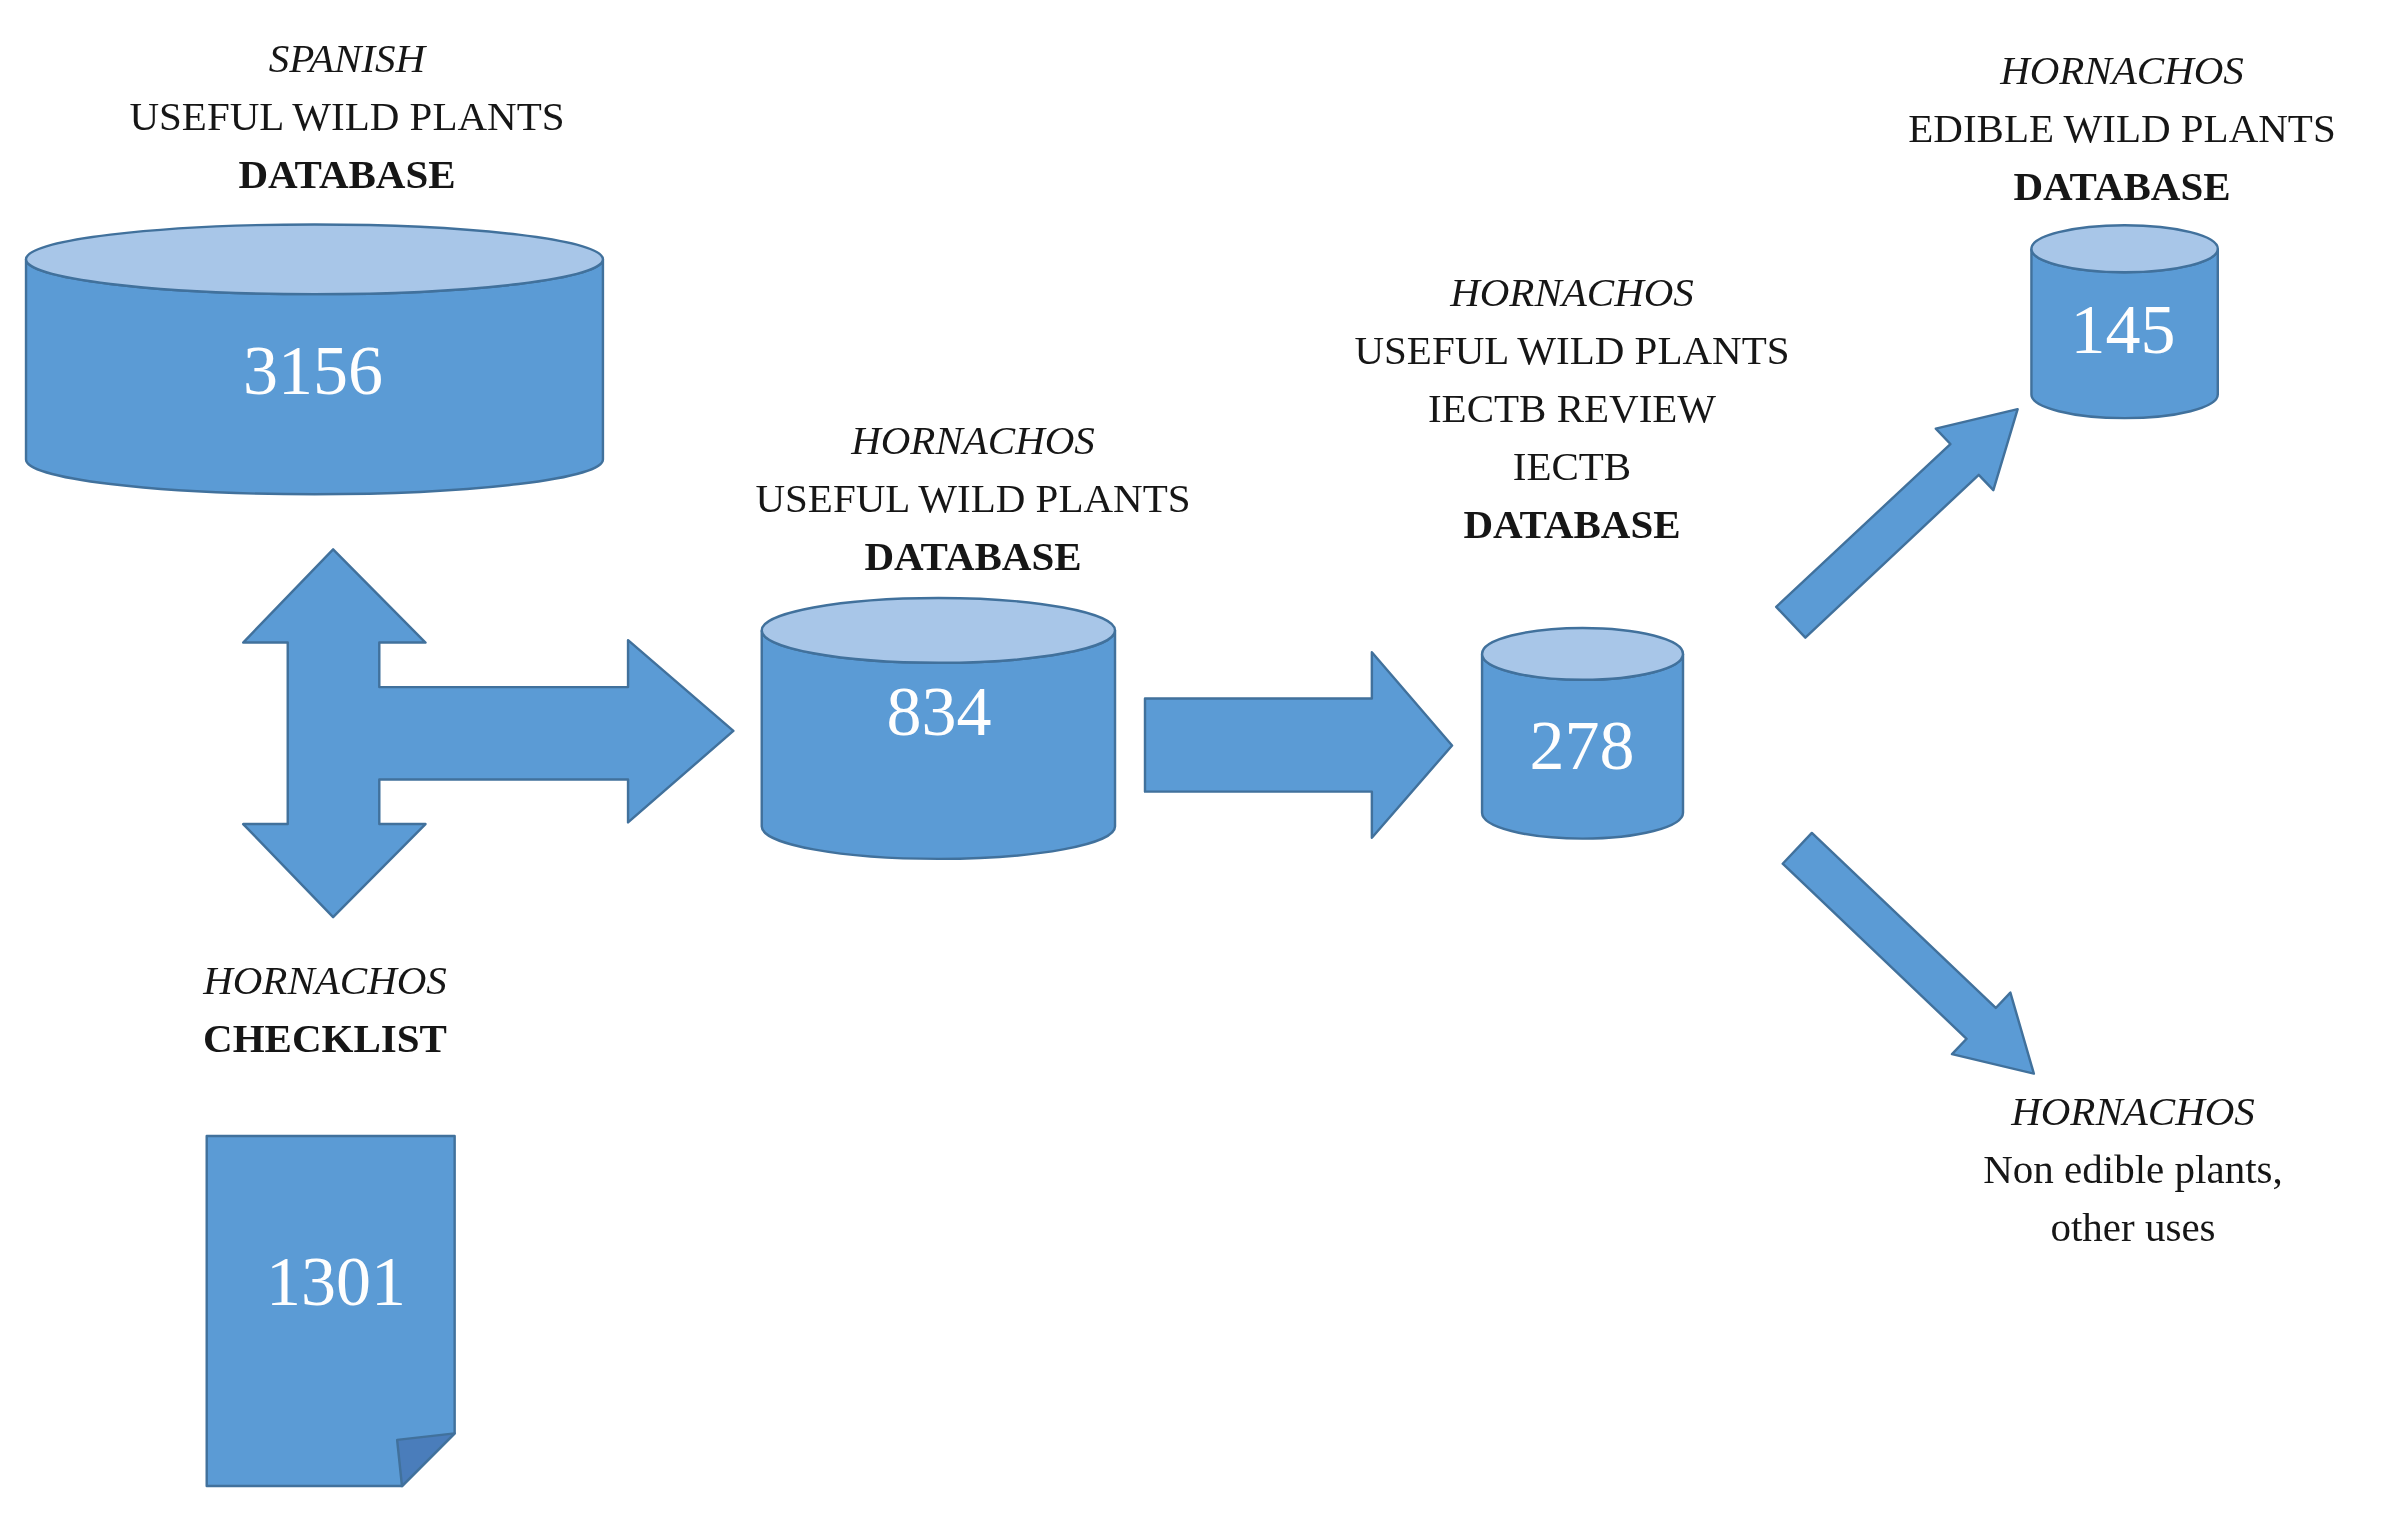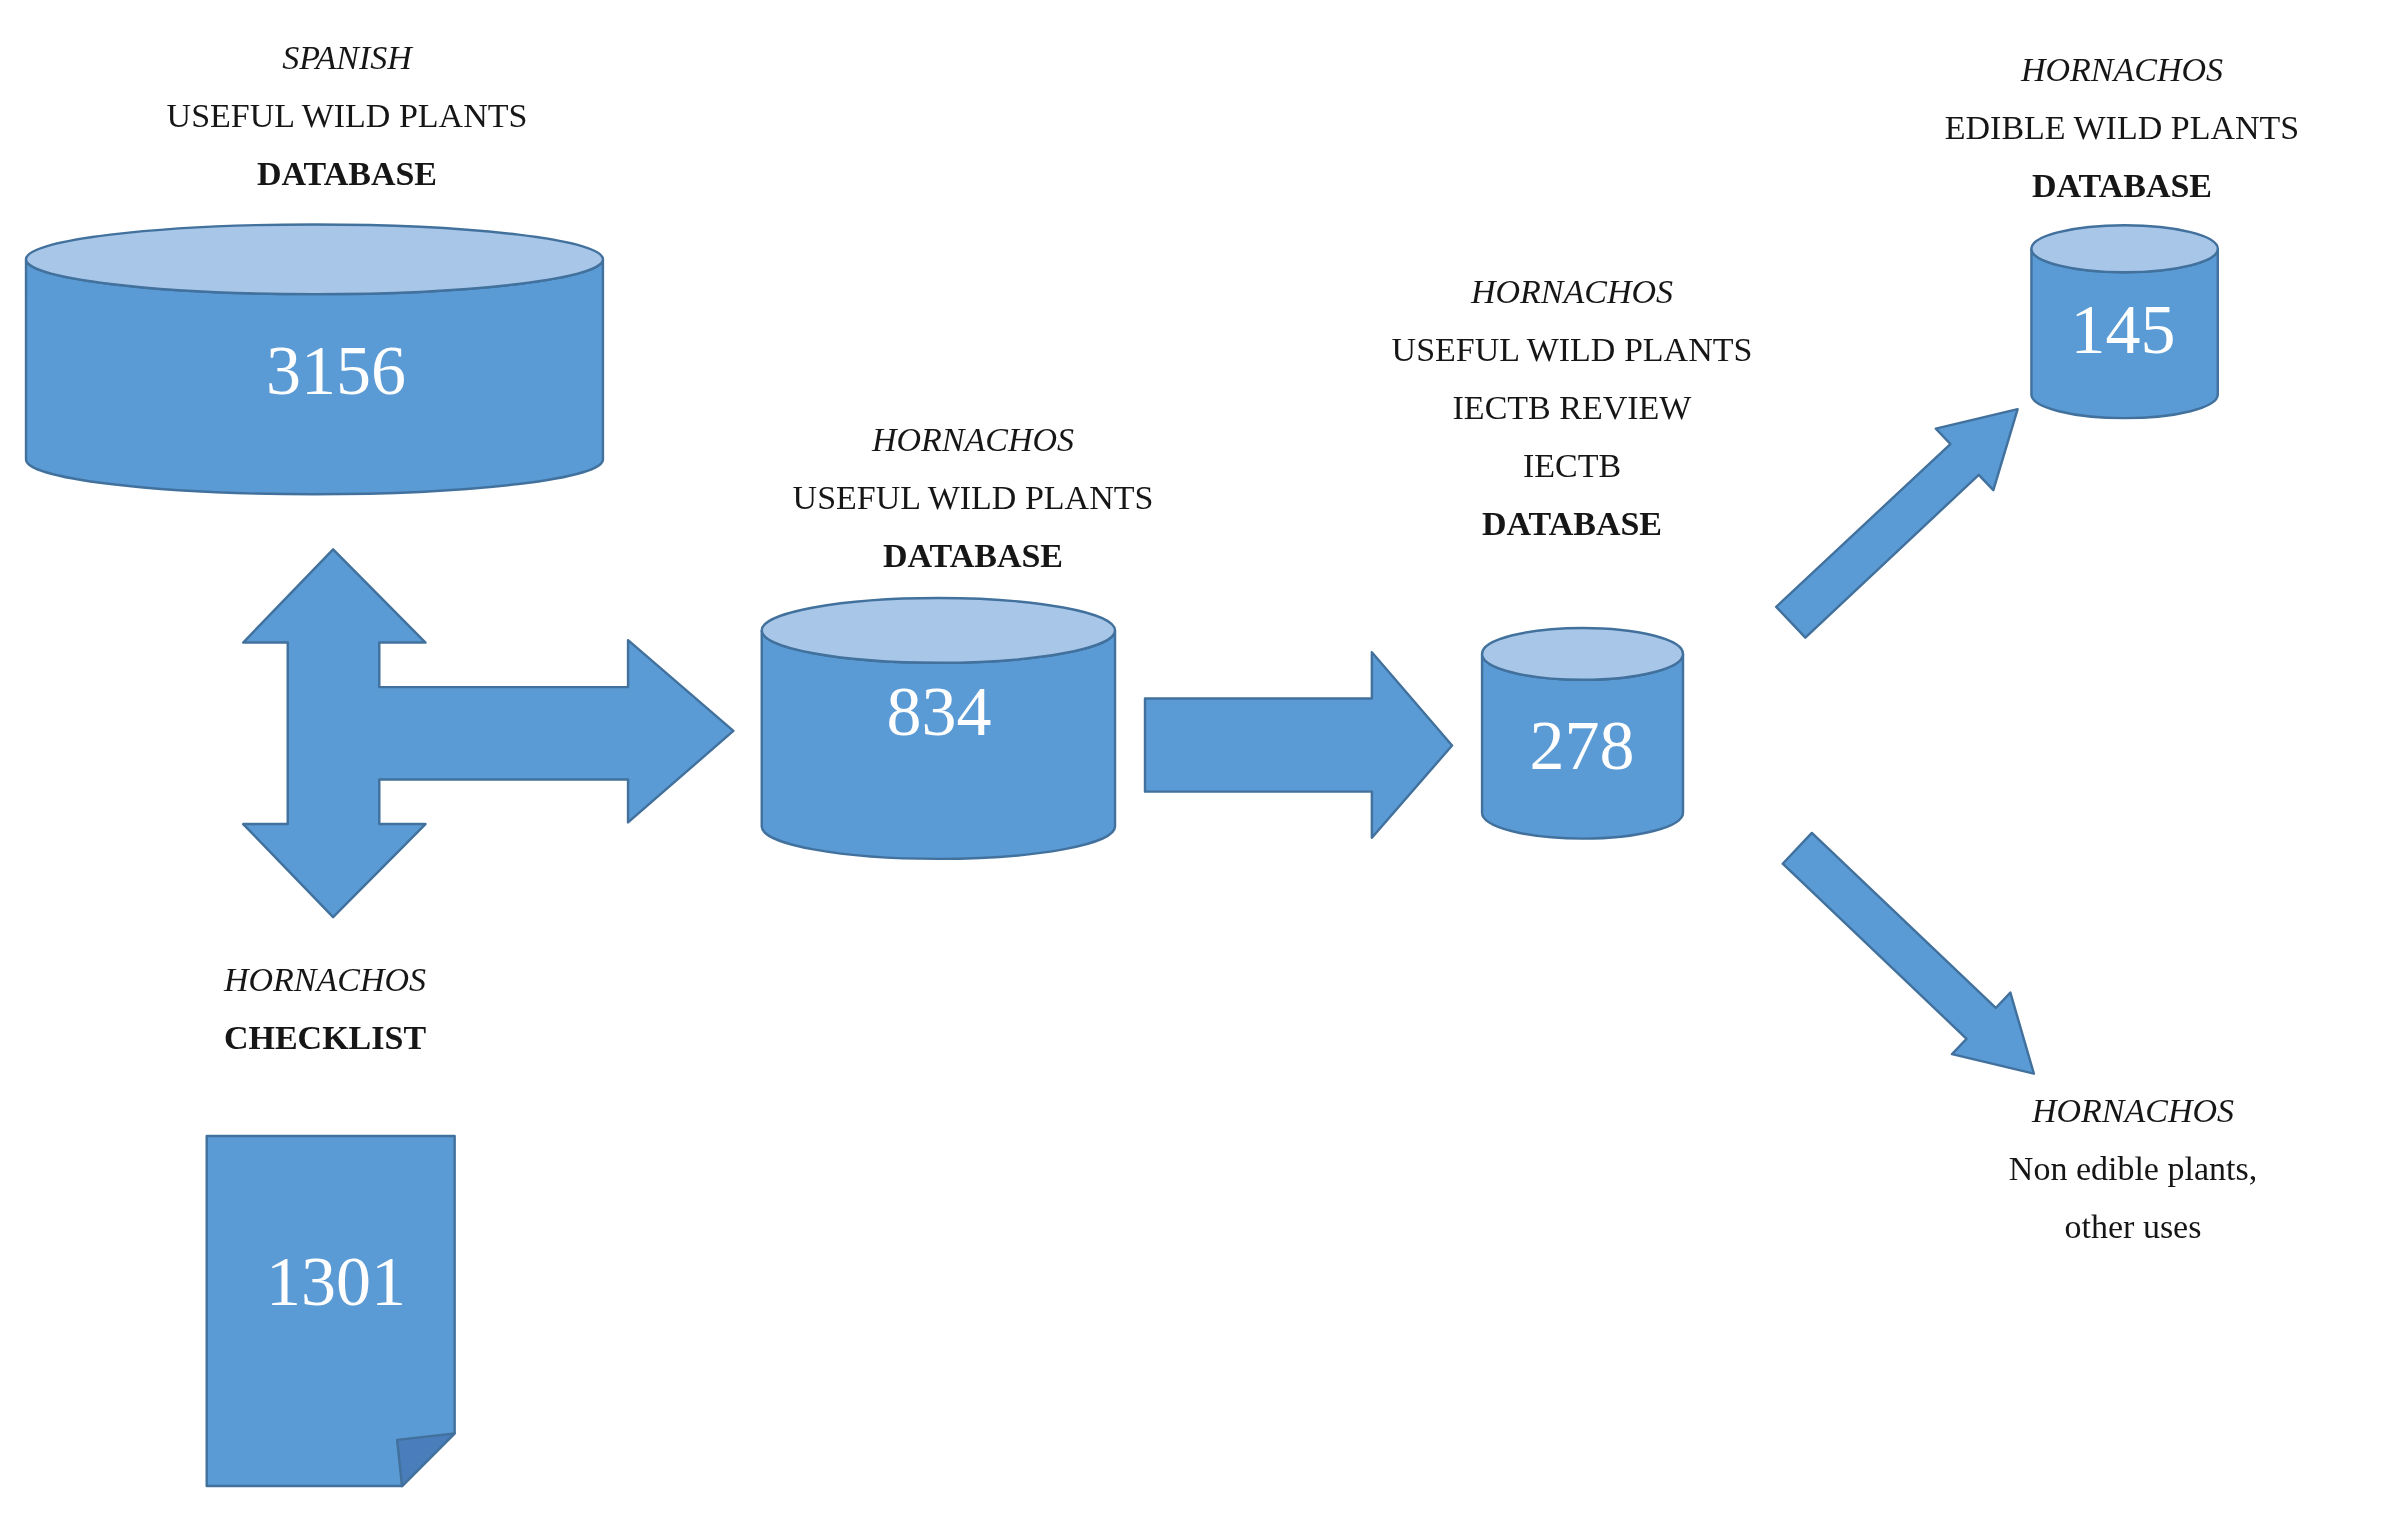--- a/index.html
+++ b/index.html
@@ -8,21 +8,21 @@
     width:2401px; height:1516px;
     background:#ffffff;
     font-family:"Liberation Serif","DejaVu Serif",serif;
     overflow:hidden;
   }
   .shapes-layer { position:absolute; left:0; top:0; width:2401px; height:1516px; }
   .node-label {
     position:absolute;
     transform:translateX(-50%);
     text-align:center;
-    font-size:34px;
+    font-size:41px;
     line-height:58px;
     color:#161616;
     white-space:nowrap;
   }
   .node-label span { display:block; }
   .line-italic { font-style:italic; }
   .line-bold { font-weight:bold; }
   .node-value {
     position:absolute;
     transform:translate(-50%,-50%);
@@ -102,20 +102,20 @@
     <span class="line-italic">HORNACHOS</span>
     <span>Non edible plants,</span>
     <span>other uses</span>
   </div>
 
   <div class="node-label" style="left:325px; top:951px;">
     <span class="line-italic">HORNACHOS</span>
     <span class="line-bold">CHECKLIST</span>
   </div>
 
-  <div class="node-value" style="left:313px; top:371px;margin-left:23px;">3156</div>
+  <div class="node-value" style="left:313px; top:371px;">3156</div>
   <div class="node-value" style="left:939px; top:712px;">834</div>
   <div class="node-value" style="left:1582px; top:746px;">278</div>
   <div class="node-value" style="left:2123px; top:330px;">145</div>
   <div class="node-value" style="left:336px; top:1282px;">1301</div>
 
 </div>
 
 
 </body></html>

